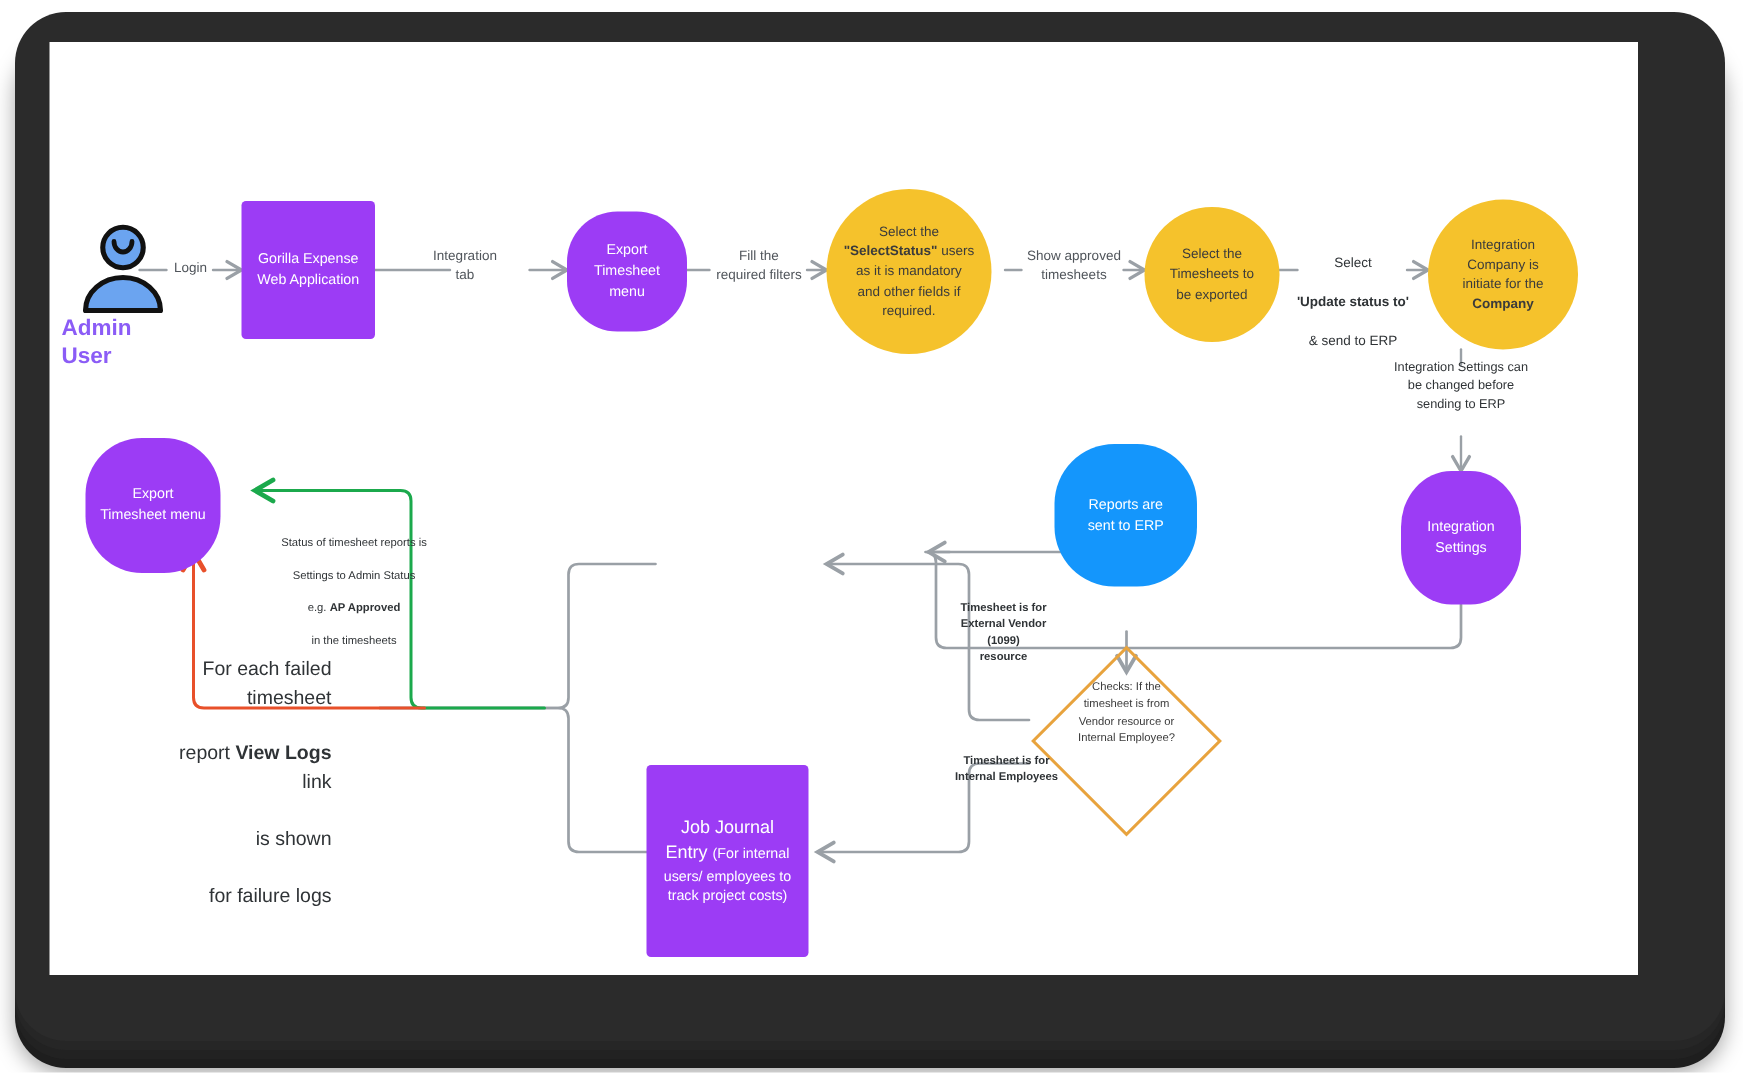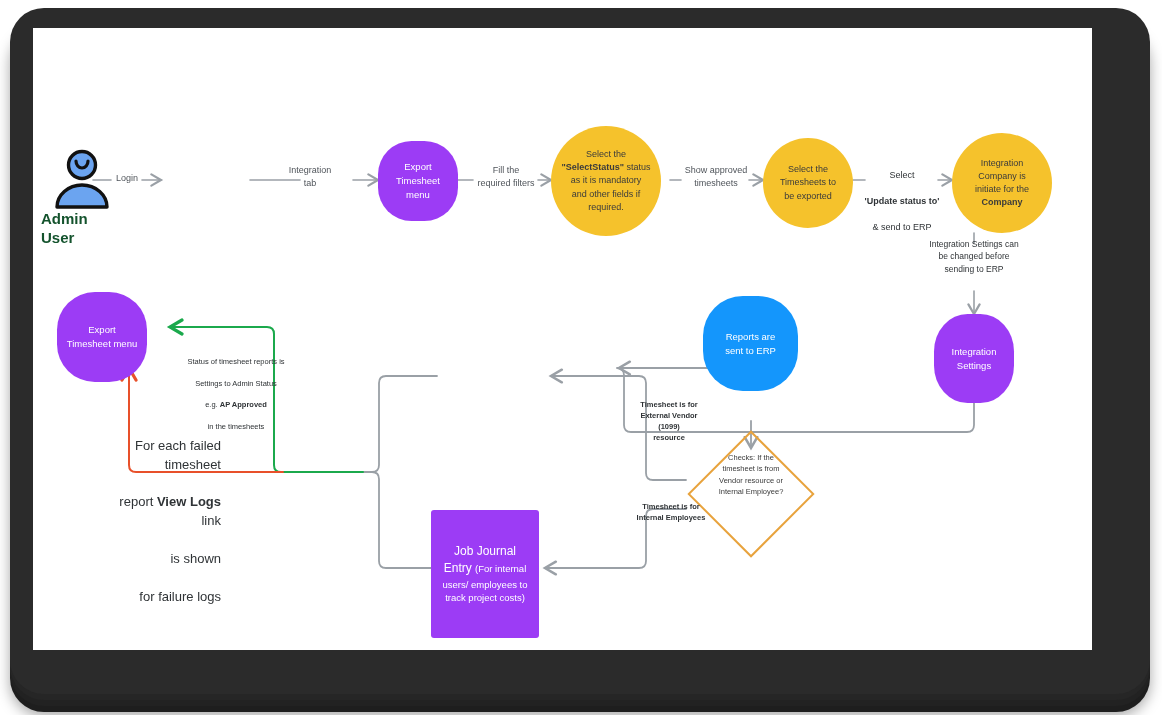--- a/index.html
+++ b/index.html
@@ -102,21 +102,21 @@
   }
   .note .b { font-weight: bold; }
   .note .plain { font-style: normal; }
   b { font-weight: bold; }
 
   
   .admin-wrap { position: absolute; }
   .admin-label {
     position: absolute;
     font-weight: bold;
-    color: #14532d;
+    color: #8b5cf6;
     text-align: left;
     line-height: 1.25;
     white-space: pre-line;
   }
 </style>
 </head>
 <body>
 
 <div id="root">
 
@@ -196,30 +196,34 @@
       <svg width="60" height="62" viewBox="0 0 60 62">
         <circle cx="30" cy="17" r="13.5" fill="#6ba4f0" stroke="#111111" stroke-width="3.4"></circle>
         <path d="M24,13 a6,7 0 0 0 12,0" fill="none" stroke="#111111" stroke-width="3.2" stroke-linecap="round"></path>
         <path d="M5,59 a25,22 0 0 1 50,0 z" fill="#6ba4f0" stroke="#111111" stroke-width="3.4" stroke-linejoin="round"></path>
       </svg>
     </div>
     <div class="admin-label" style="left:8px; top:182px; width:90px; font-size:15px;">Admin
 User</div>
 
 
+    <div class="node rect purple" style="left:128px; top:106px; width:89px; height:92px; font-size:9.5px;">
+      <div class="txt" style="white-space:pre-line;">Gorilla Expense
+Web Application</div>
+    </div>
 
     <div class="node squircle purple" style="left:345px; top:113px; width:80px; height:80px; font-size:9.5px;">
       <div class="txt" style="white-space:pre-line;">Export
 Timesheet menu</div>
     </div>
 
     <div class="node circle yellow" style="left:518px; top:98px; width:110px; height:110px; font-size:9px;">
       <div class="txt">
         <span>Select the</span><br>
-        <b>"SelectStatus"</b><span> status</span><br>
+        <b>"SelectStatus"</b><span> users</span><br>
         <span>as it is mandatory</span><br>
         <span>and other fields if</span><br>
         <span>required.</span>
       </div>
     </div>
 
     <div class="node circle yellow" style="left:730px; top:110px; width:90px; height:90px; font-size:9px;">
       <div class="txt" style="white-space:pre-line;">Select the
 Timesheets to
 be exported</div>

